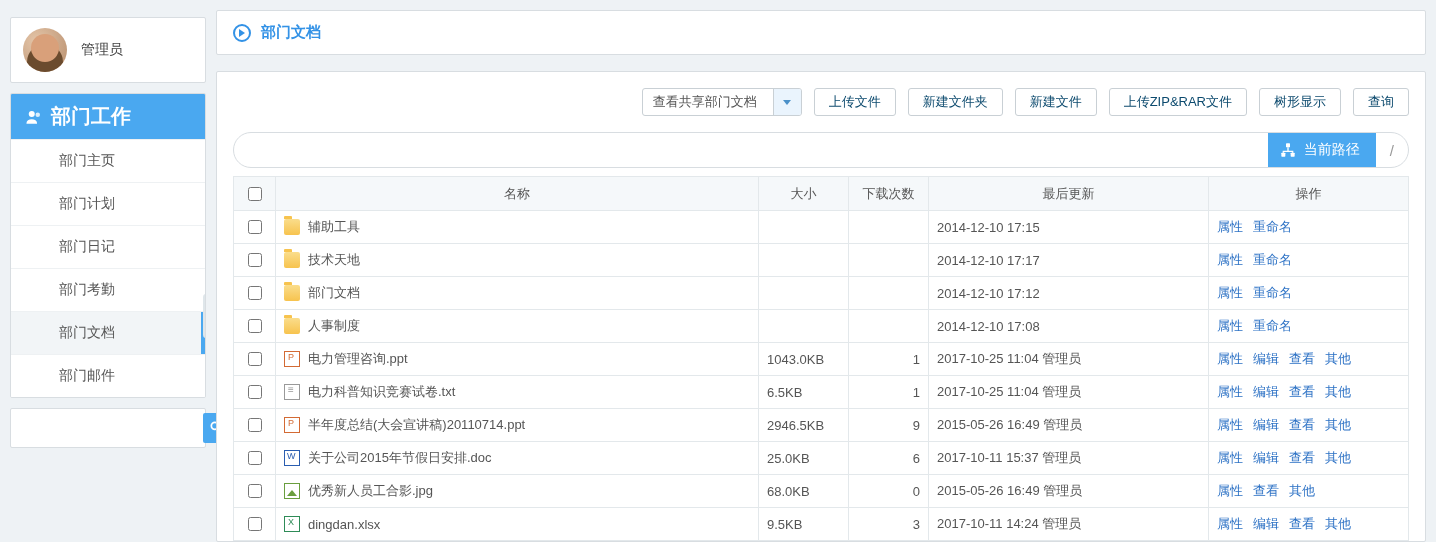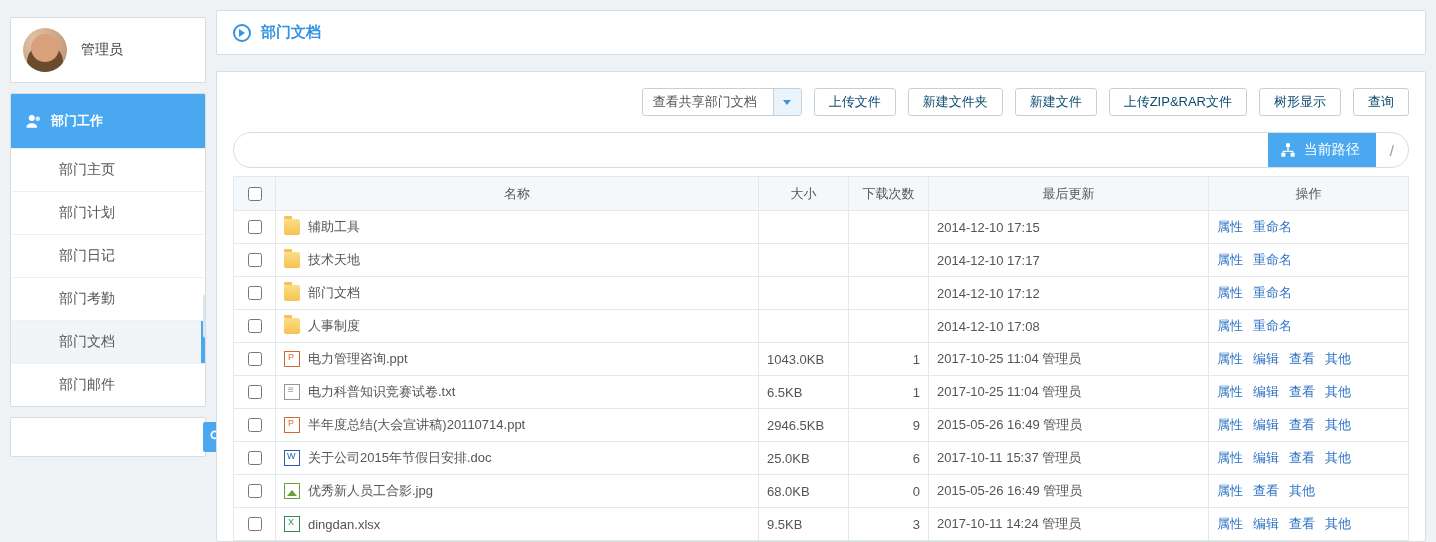--- a/index.html
+++ b/index.html
@@ -53,23 +53,23 @@
   .menu {
     background:#fff;
     border:1px solid #d8dde1;
     border-radius:2px;
     overflow:hidden;
     position:relative;
   }
   .menu-header {
     background:#4aa8f0;
     color:#fff;
-    font-size:13px;
+    font-size:20px;
     font-weight:bold;
-    padding:18px 14px;
+    padding:9px 14px;
     display:flex;
     align-items:center;
   }
   .menu-header svg { margin-right:8px; }
   .menu-item {
     padding:12px 14px 12px 48px;
     font-size:14px;
     color:#555;
     border-top:1px solid #eef1f3;
     cursor:pointer;

